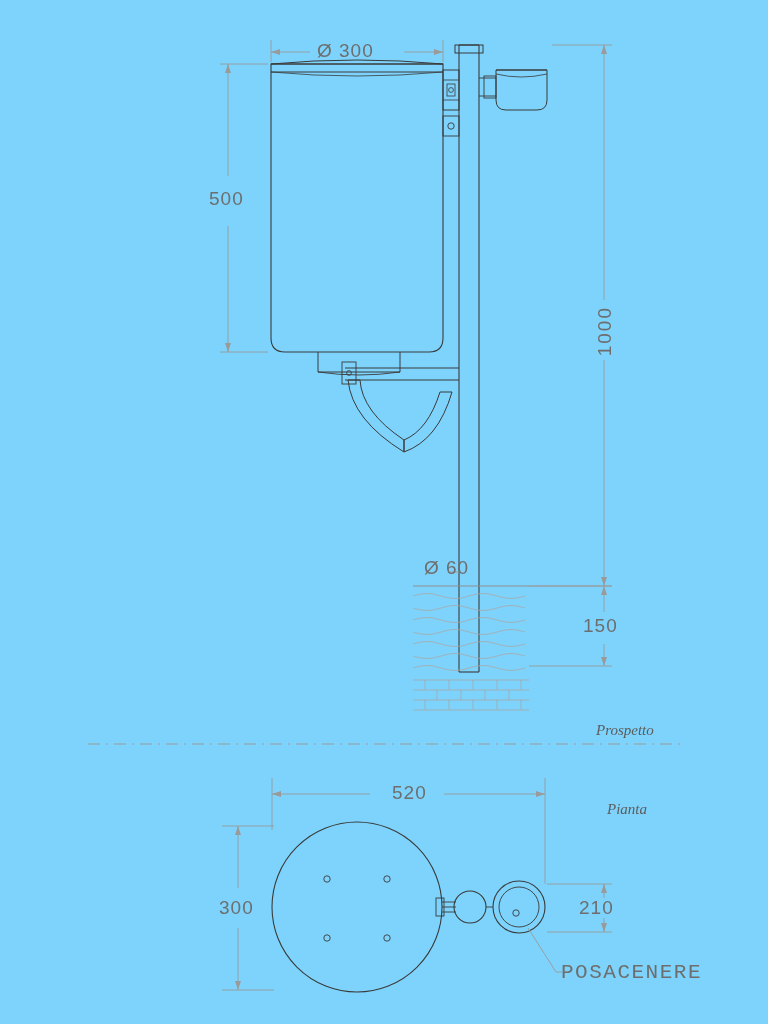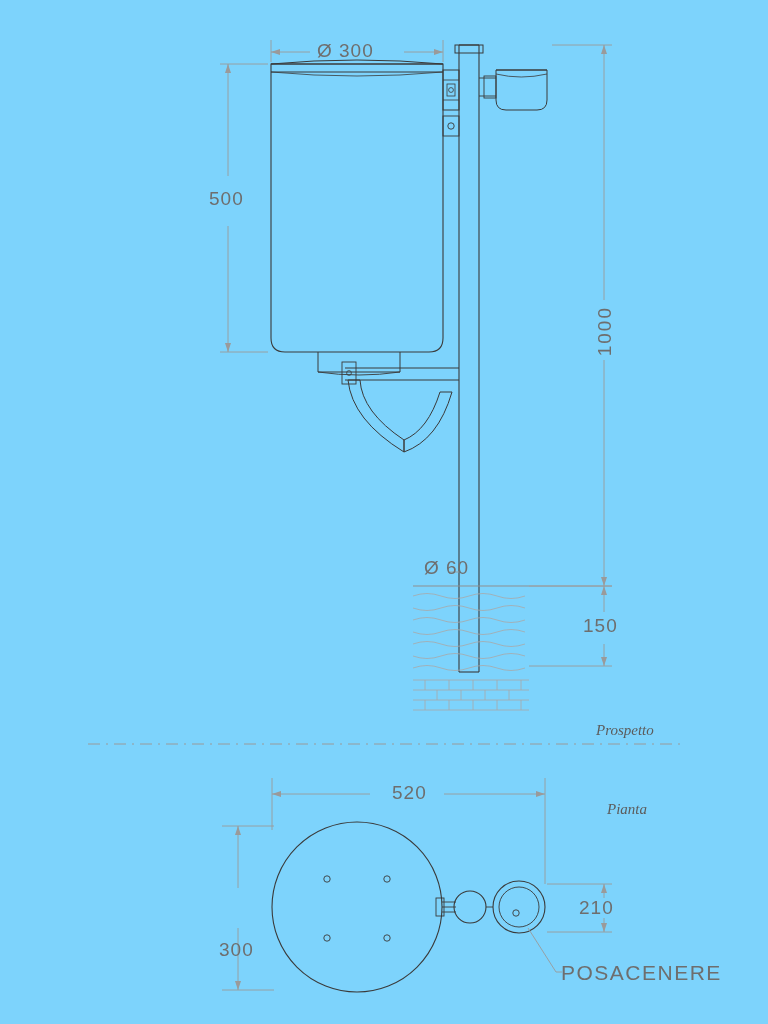--- a/index.html
+++ b/index.html
@@ -252,23 +252,23 @@
   <div class="dim-text" style="left:209px; top:188px;">500</div>
 
   <div class="dim-text vertical" style="left:594px; top:306px;">1000</div>
 
   <div class="dim-text" style="left:400px; top:557px;margin-left:24px;">Ø 60</div>
 
   <div class="dim-text" style="left:583px; top:615px;">150</div>
 
   <div class="dim-text" style="left:392px; top:782px;">520</div>
 
-  <div class="dim-text" style="left:219px; top:897px;margin-top:42px;">300</div>
+  <div class="dim-text" style="left:219px; top:897px;">300</div>
 
   <div class="dim-text" style="left:579px; top:897px;">210</div>
 
   <div class="view-label" style="left:596px; top:722px;">Prospetto</div>
 
   <div class="view-label" style="left:607px; top:753px;margin-top:48px;">Pianta</div>
 
-  <div class="callout-text" style="left:561px; top:961px;">POSACENERE</div>
+  <div class="callout-text" style="left:561px; top:961px;font-family:Liberation Mono, monospace;">POSACENERE</div>
 
 </div>
 
 </body></html>

